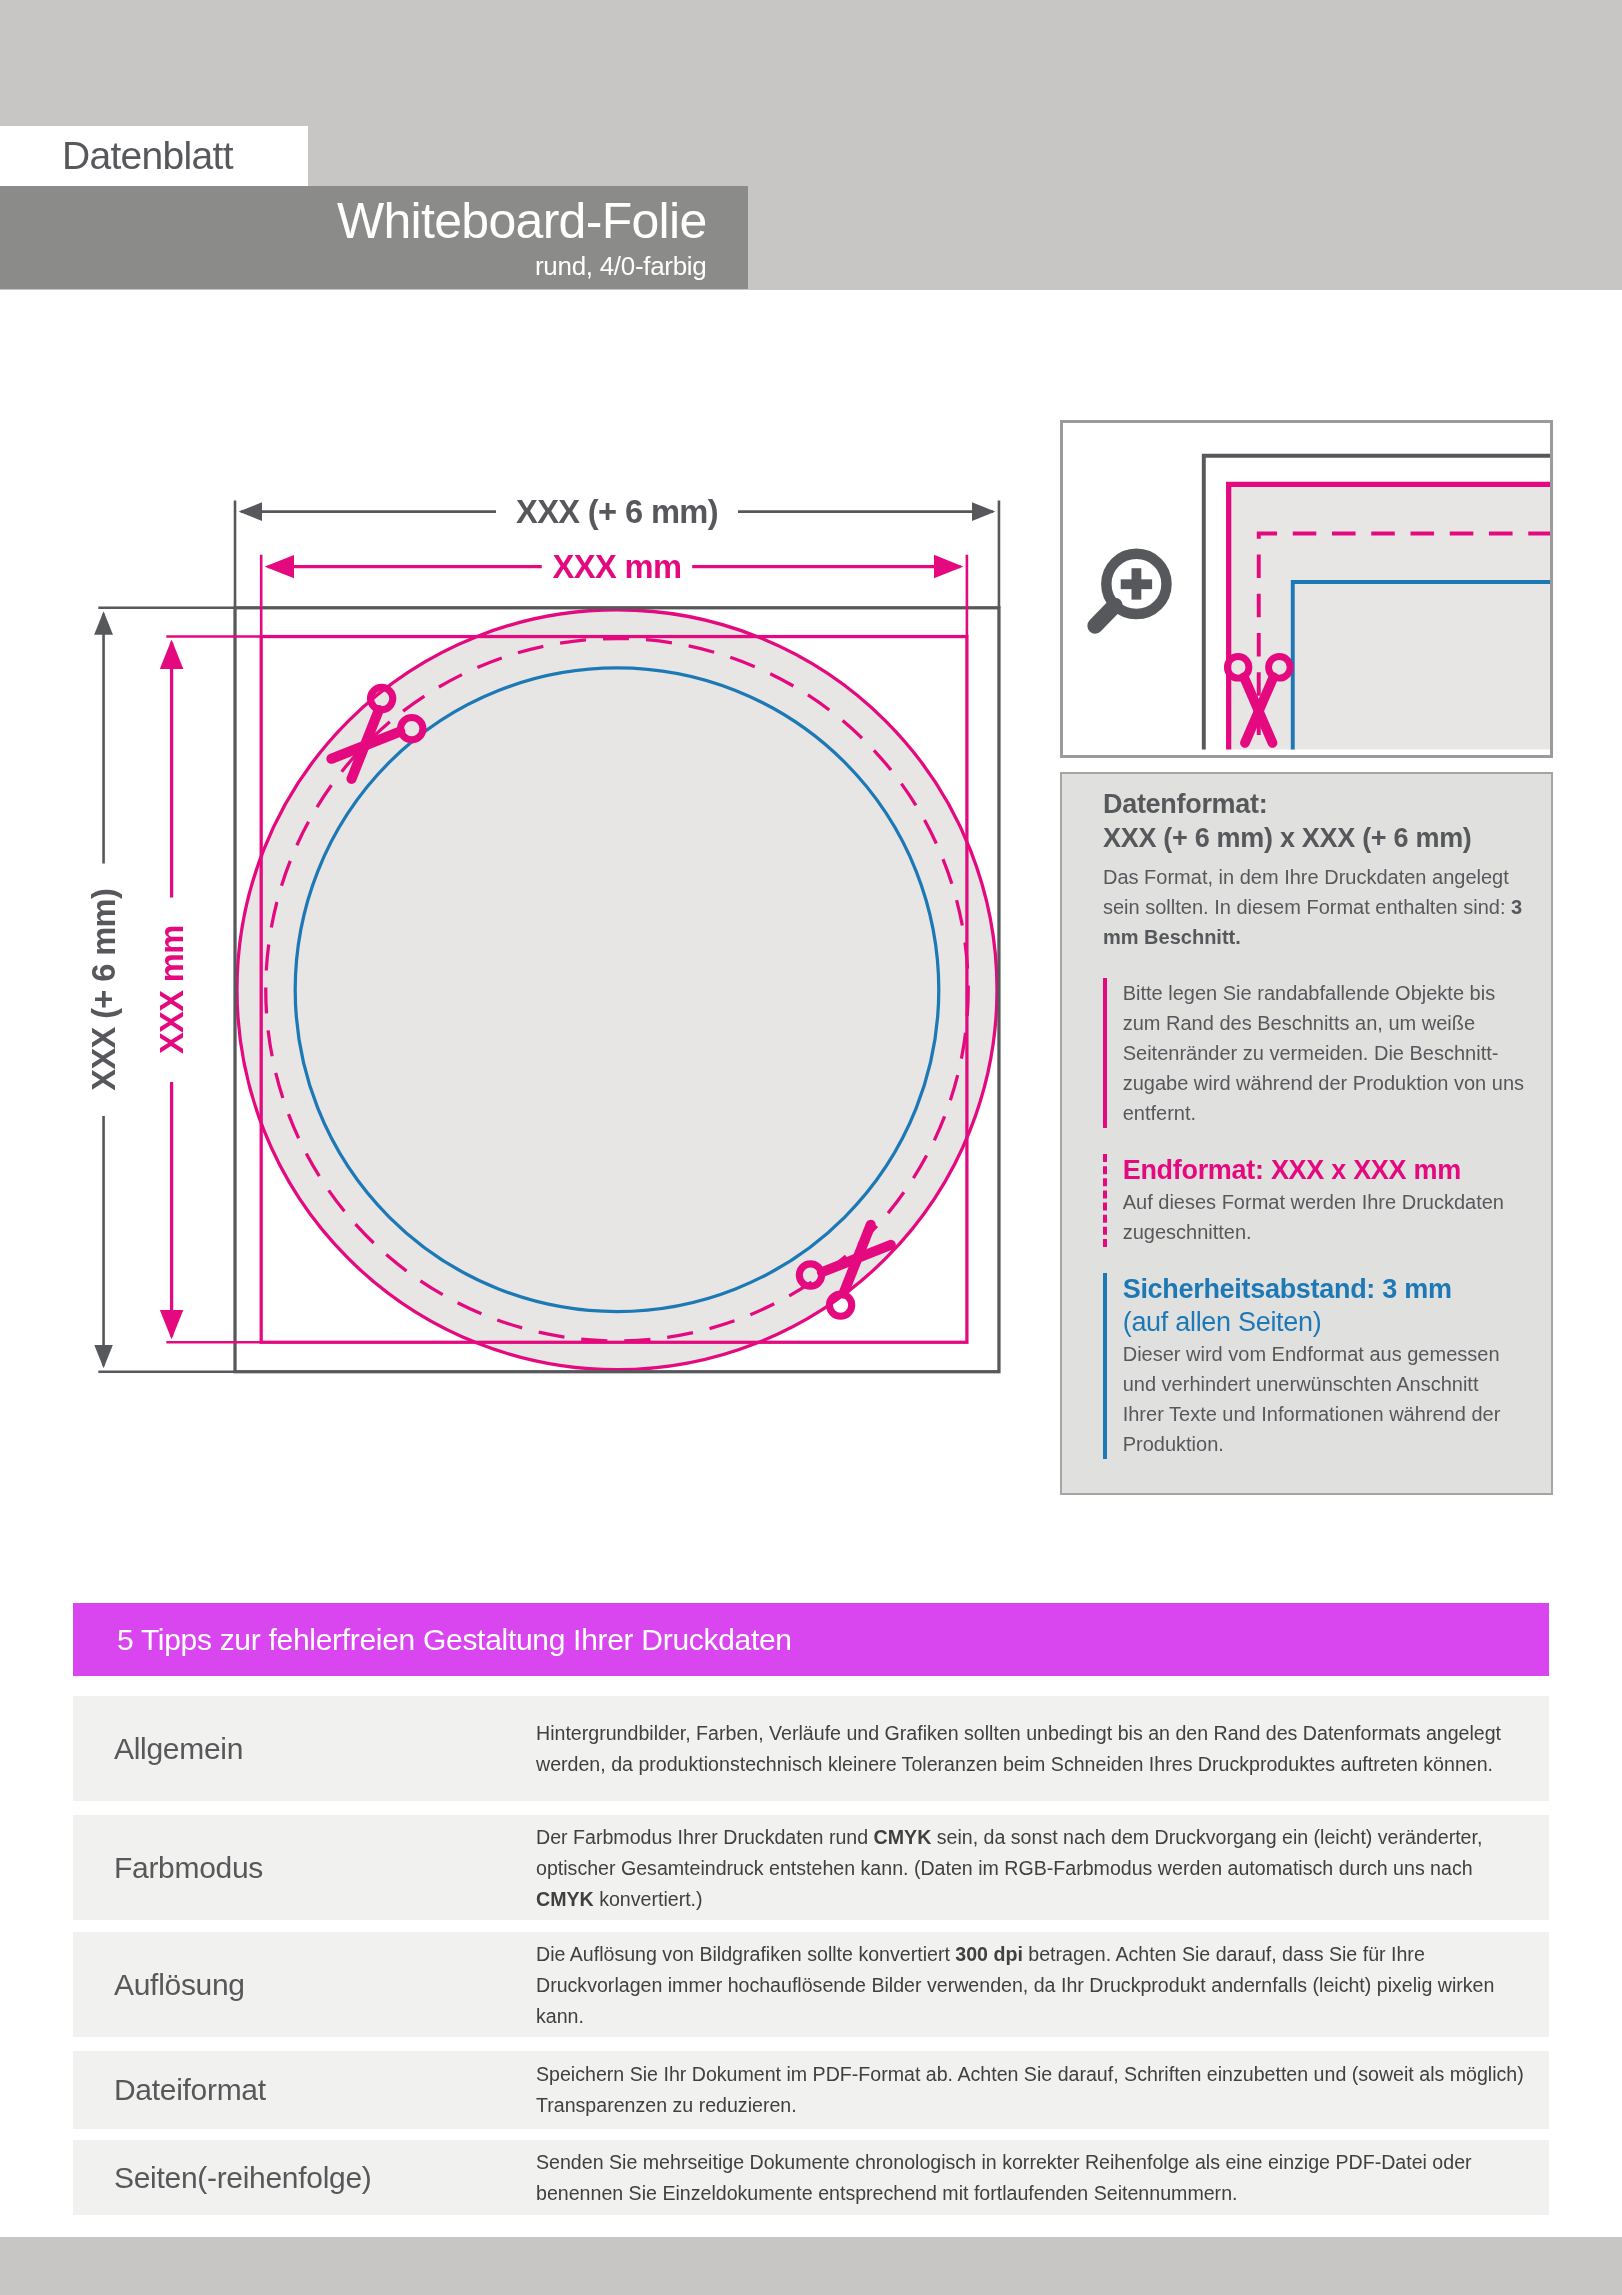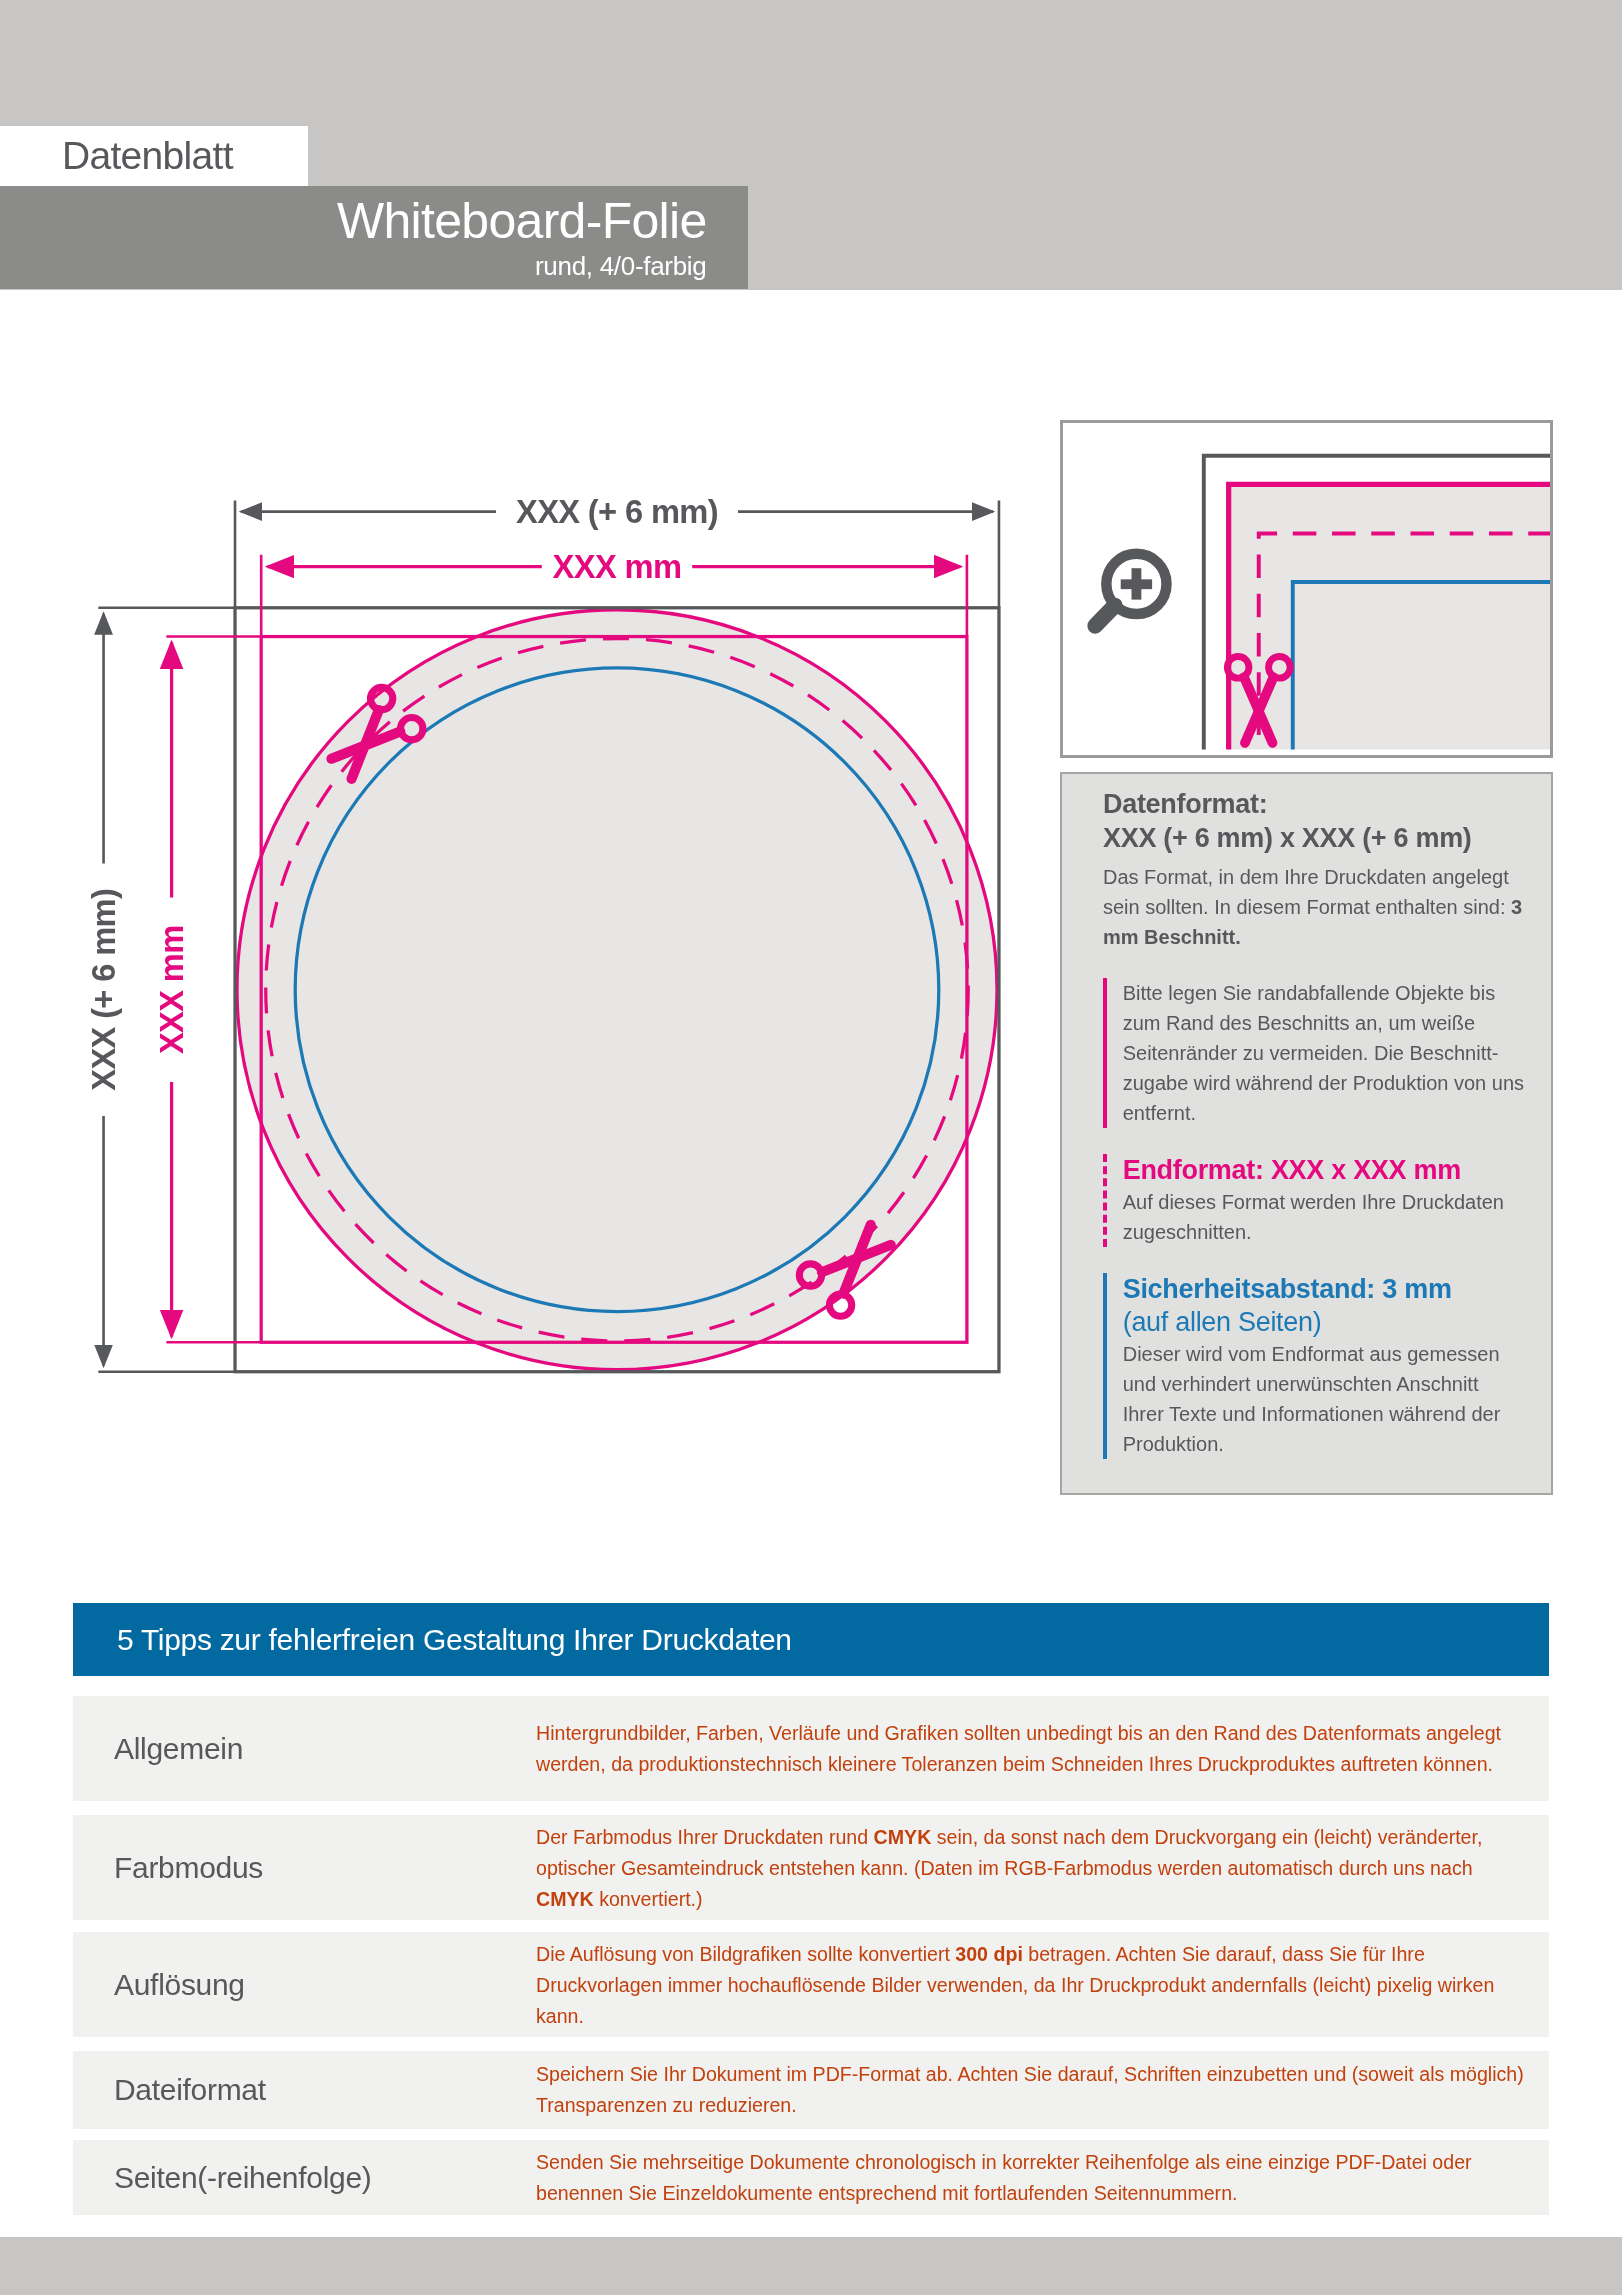--- a/index.html
+++ b/index.html
@@ -35,27 +35,27 @@
   .sect{margin-top:26px;padding-left:15.7px;}
   .sect p{margin:0;}
   .bar-solid-magenta{border-left:4.6px solid #e5097f;}
   .bar-dashed-magenta{border-left:4.6px dashed #e5097f;}
   .bar-solid-blue{border-left:4.6px solid #1d79b5;}
   .h-magenta{font-size:27px;line-height:33px;font-weight:bold;color:#e5097f;letter-spacing:-0.3px;}
   .h-blue{font-size:27px;line-height:33px;font-weight:bold;color:#1d79b5;letter-spacing:-0.3px;}
   .h-blue-sub{font-size:27px;line-height:33px;color:#1d79b5;letter-spacing:-0.3px;}
 
   
-  .tips-bar{left:73px;top:1603px;width:1476px;height:73px;background:#0369a1;}
+  .tips-bar{left:73px;top:1603px;width:1476px;height:73px;background:#d946ef;}
   .tips-bar span{display:block;padding-left:44px;line-height:73px;font-size:30px;color:#ffffff;letter-spacing:-0.3px;}
   .tip-row{left:73px;width:1476px;background:#f1f1f0;}
   .tip-row .label{position:absolute;left:41px;top:50%;transform:translateY(-50%);
         font-size:30px;color:#58585a;letter-spacing:-0.3px;white-space:nowrap;}
   .tip-row .text{position:absolute;left:463px;top:50%;transform:translateY(-50%);
-        width:991px;font-size:19.6px;line-height:31px;color:#c2410c;}
+        width:991px;font-size:19.6px;line-height:31px;color:#404040;}
   .row-1{top:1696px;height:105px;} .row-2{top:1815px;height:105px;}
   .row-3{top:1932px;height:105px;} .row-4{top:2051px;height:78px;}
   .row-5{top:2140px;height:75px;}
   b{font-weight:bold;}
 </style>
 </head>
 <body>
 
 <div class="page">
 

